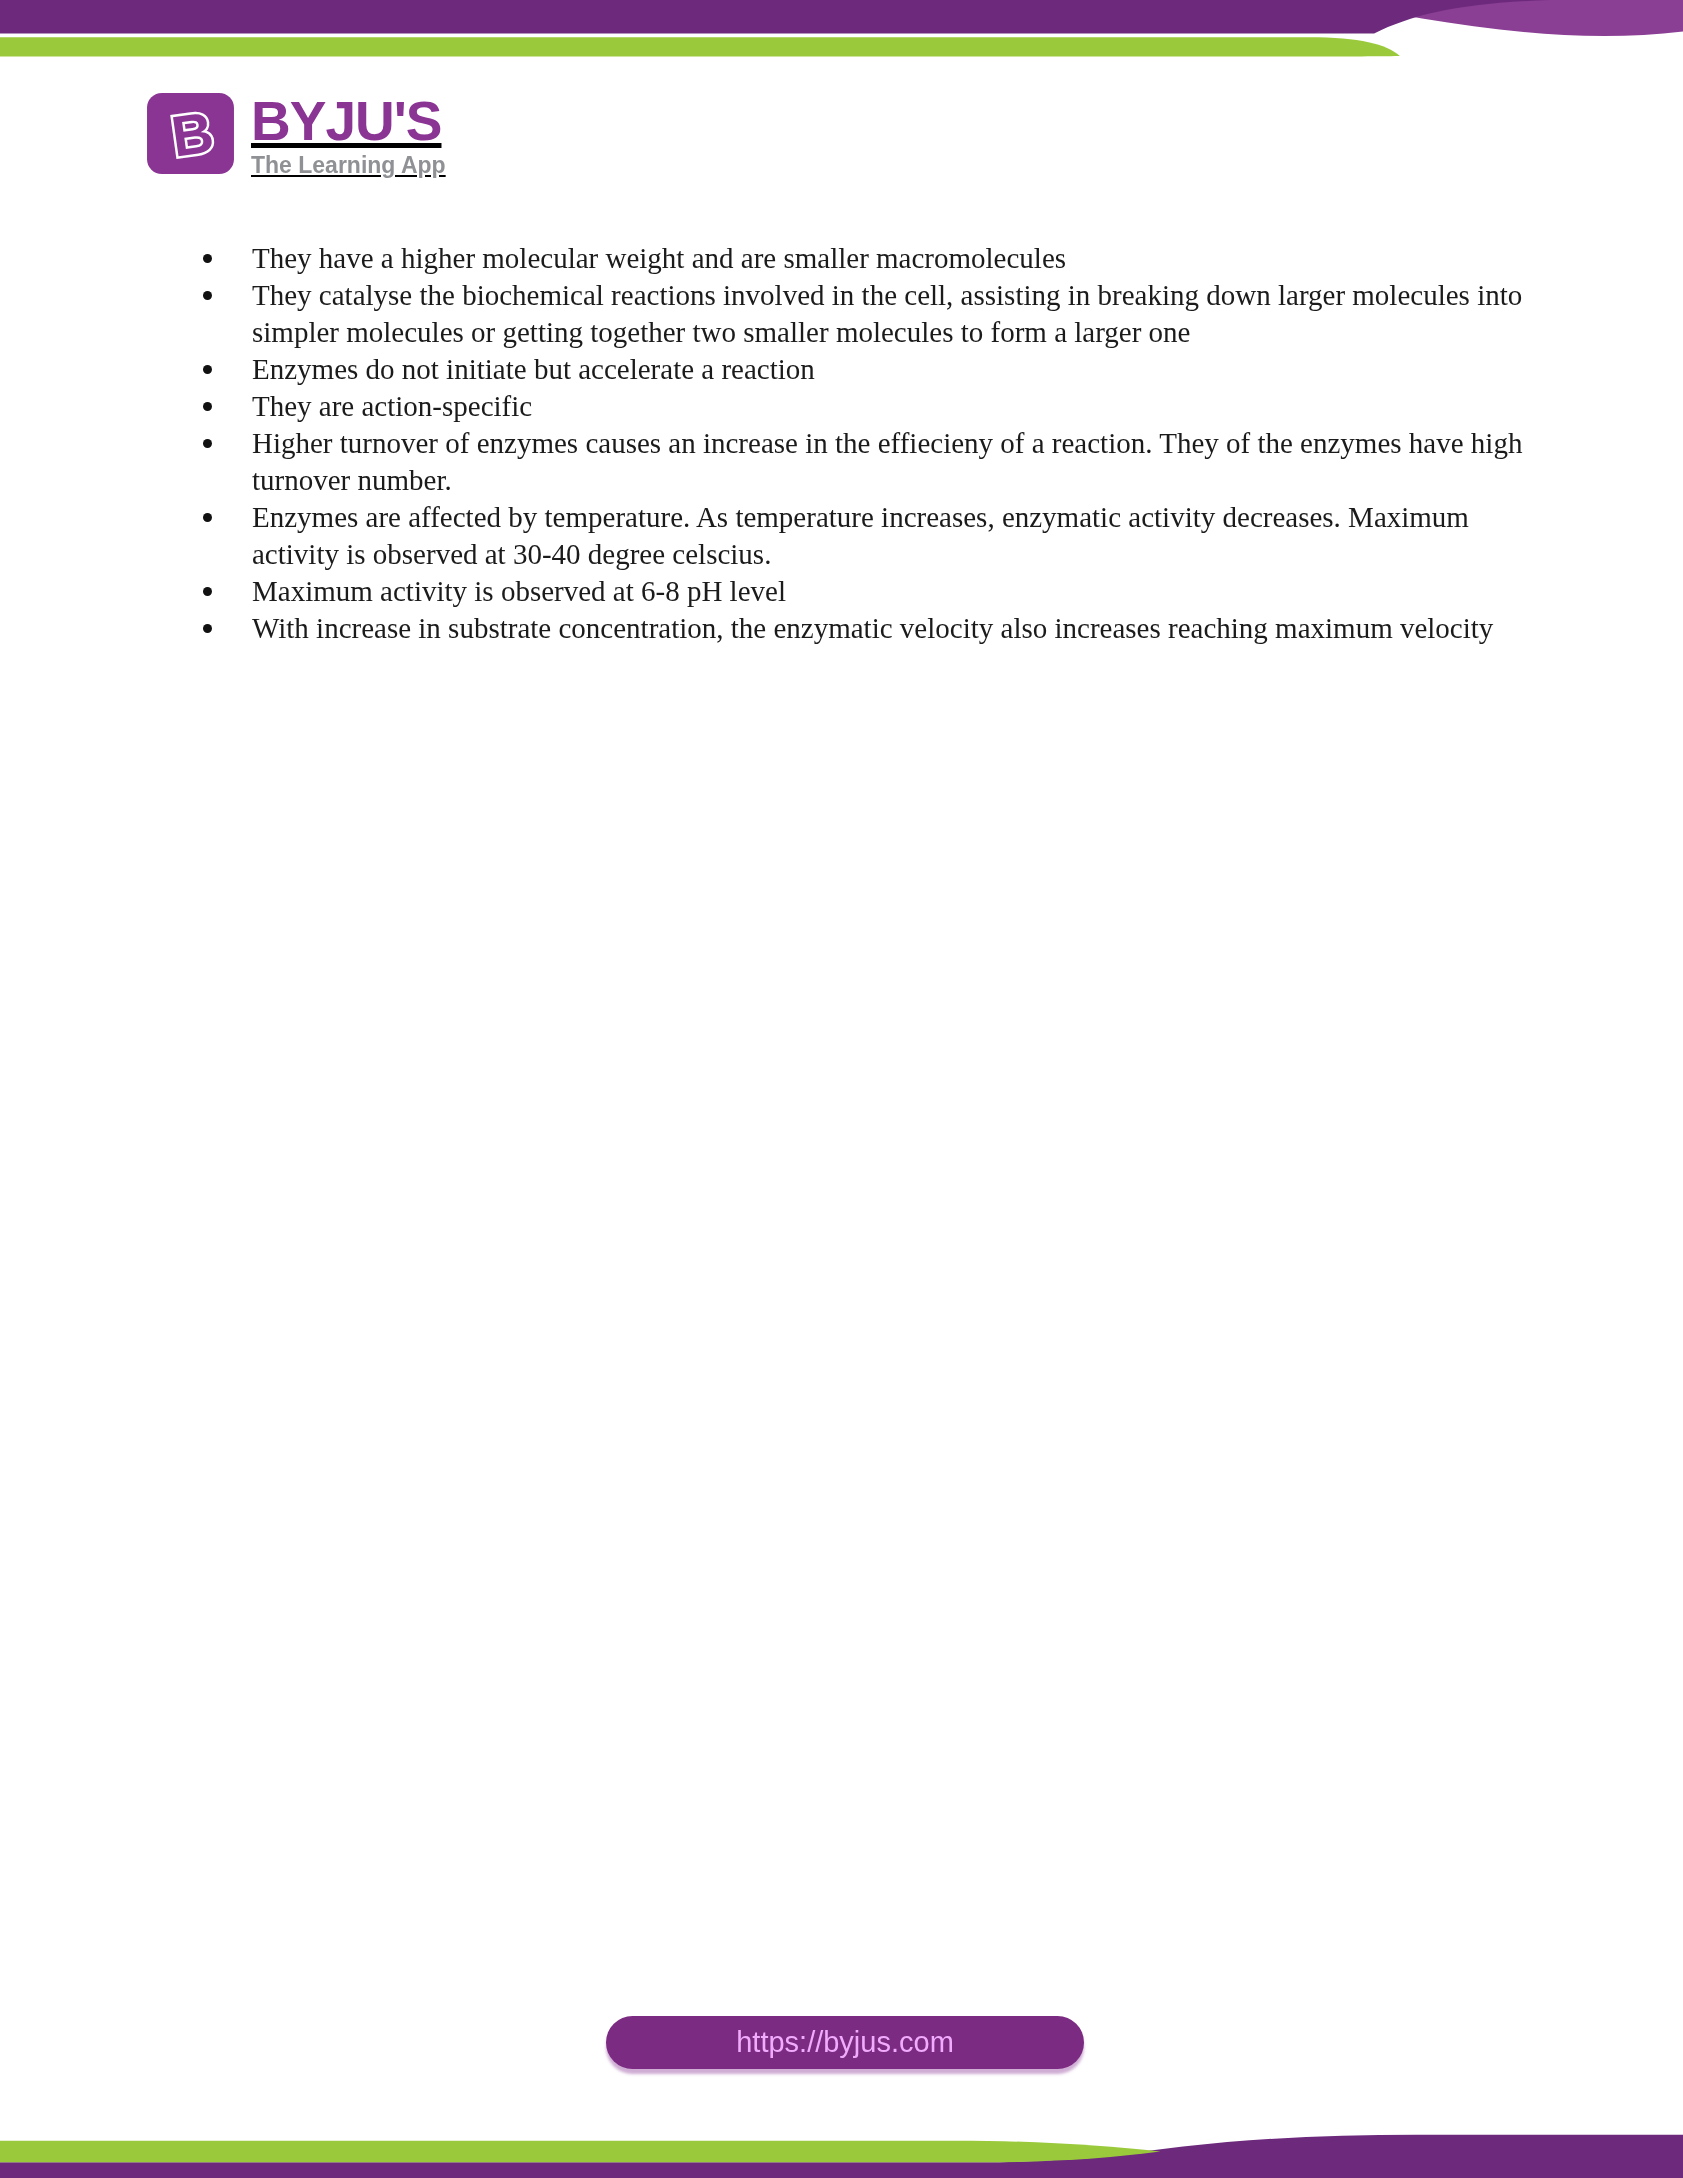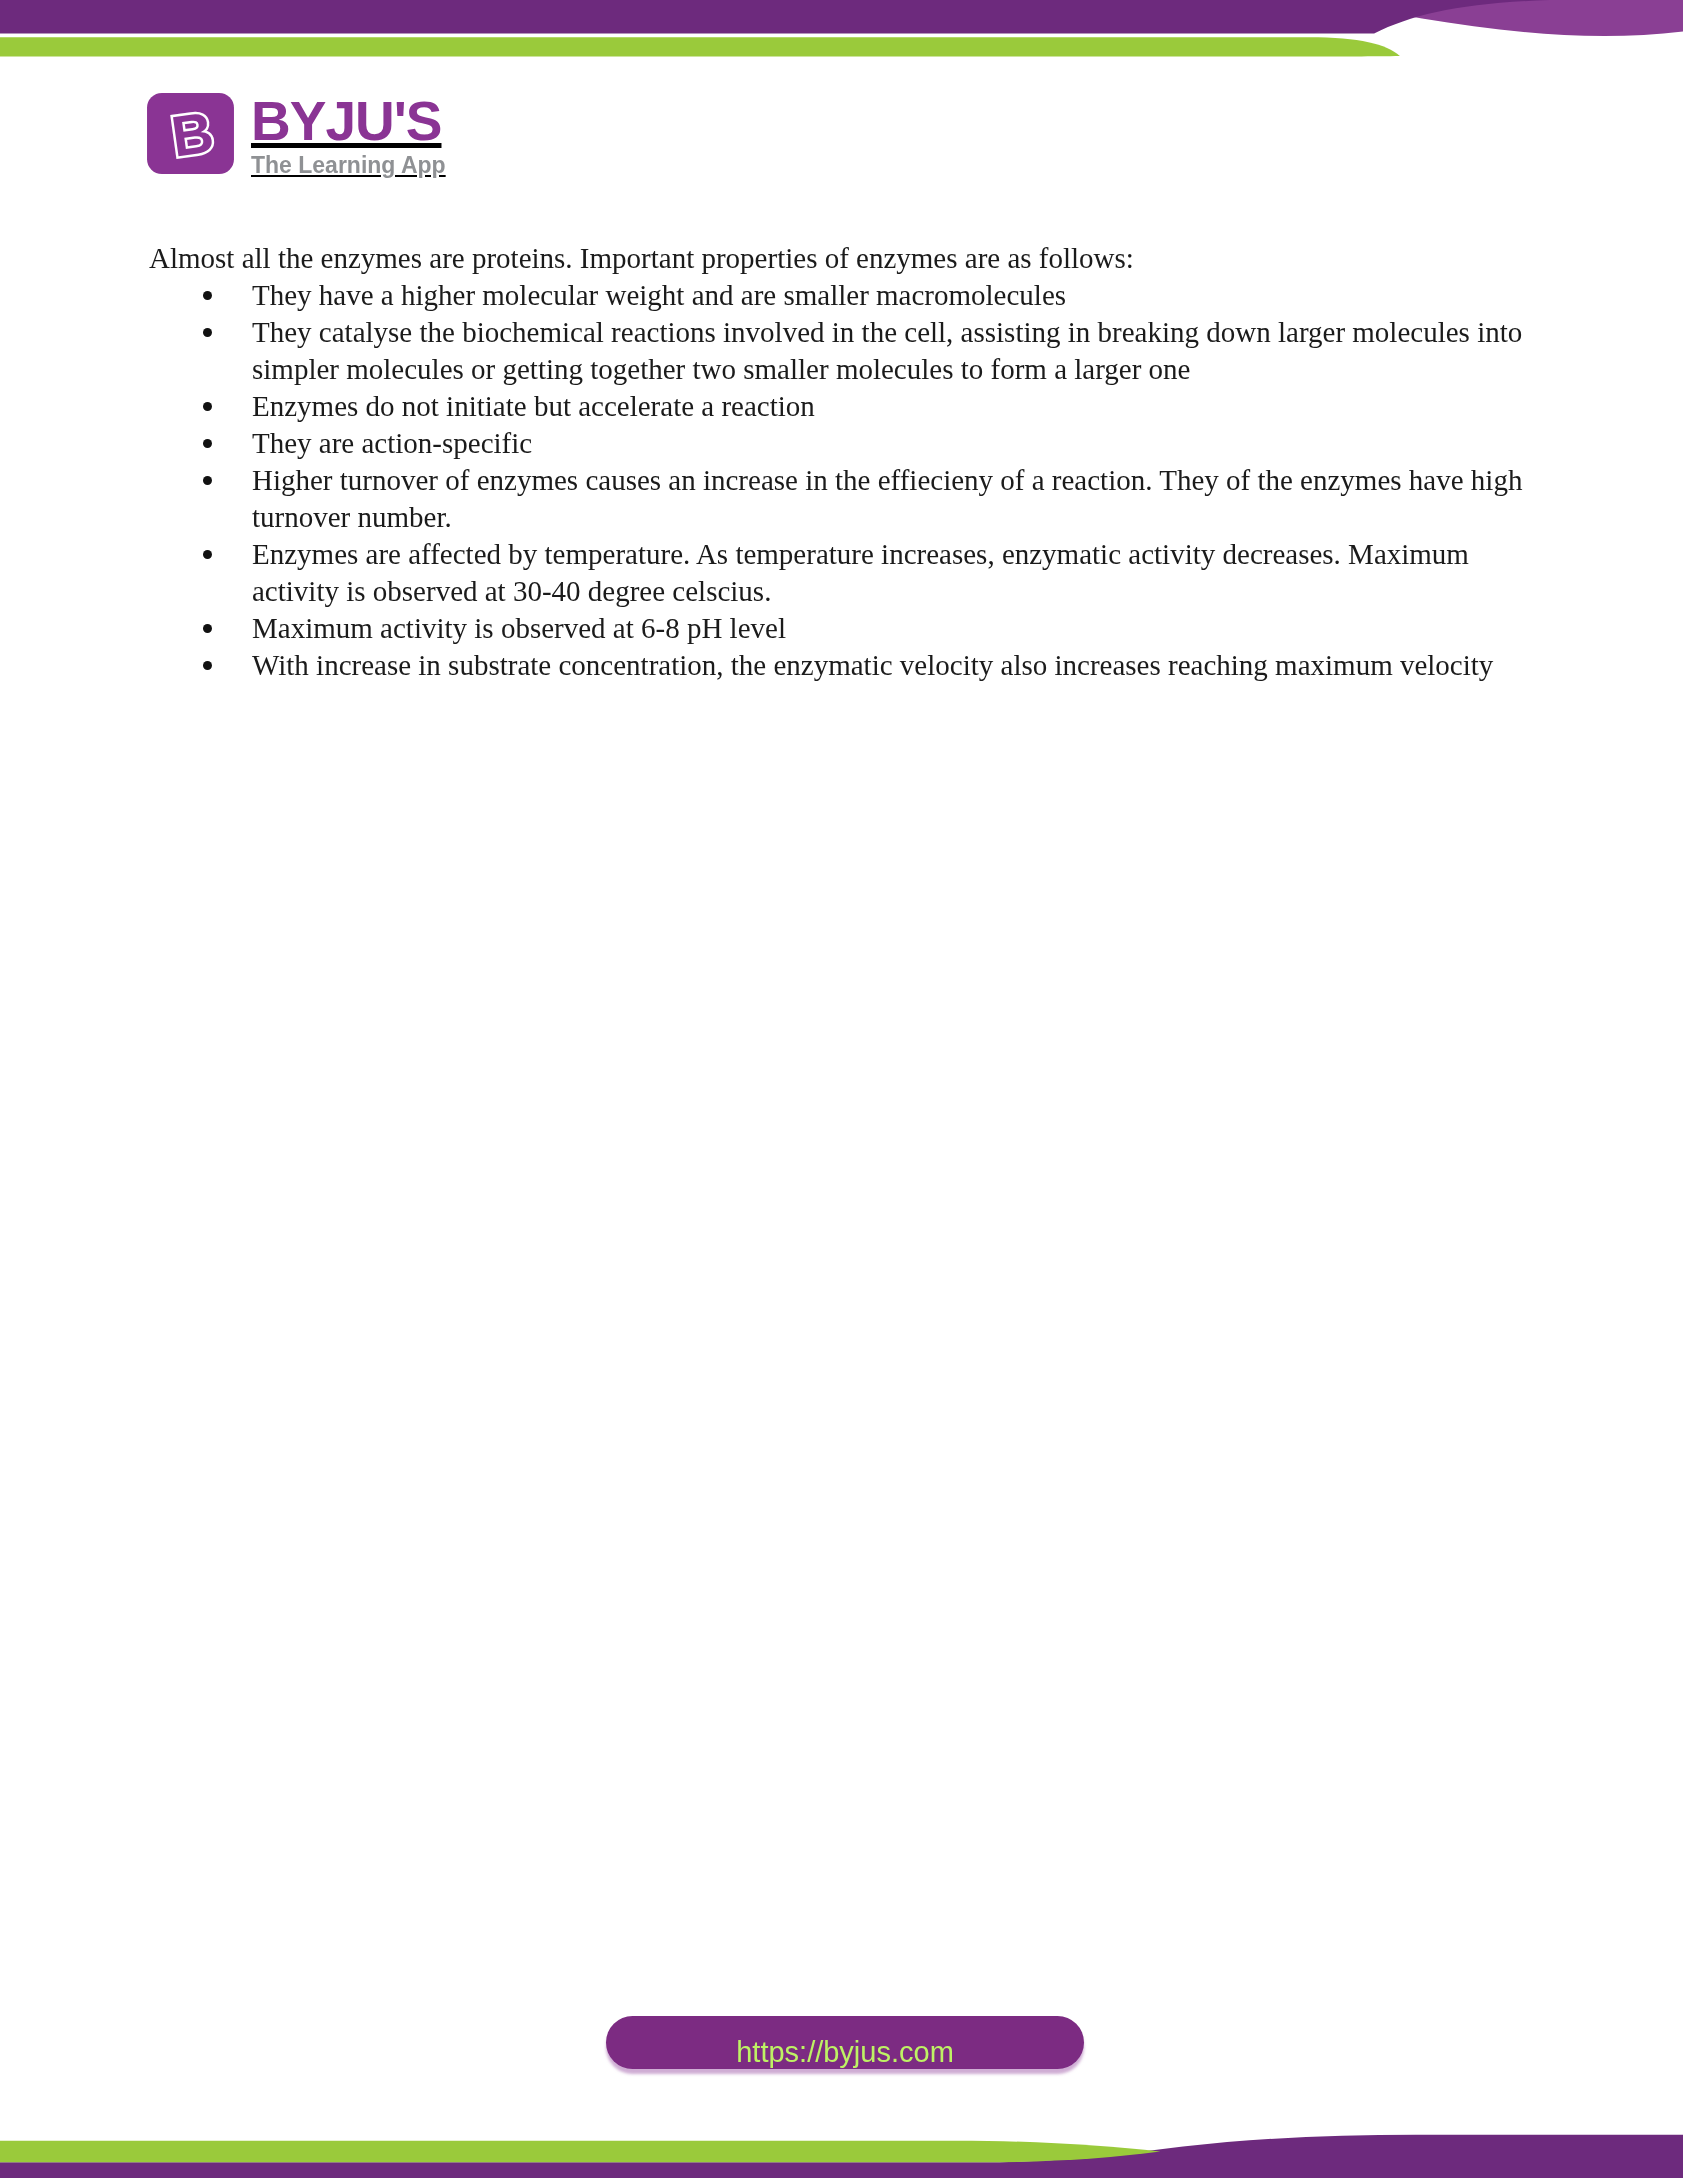--- a/index.html
+++ b/index.html
@@ -30,22 +30,22 @@
   .content ul{margin:0;padding:0;list-style:none;}
   .content li{position:relative;padding-left:103px;}
   .content li::before{
     content:"";position:absolute;left:54px;top:14px;width:9px;height:9px;
     border-radius:50%;background:#111;
   }
   
   .url-pill{
     position:absolute;left:606px;top:2016px;width:478px;height:53px;
     border-radius:28px;background:#7c2b82;
-    display:flex;align-items:flex-end;justify-content:center;
-    font-family:"Liberation Sans",sans-serif;font-size:29px;color:#bef264;
+    display:flex;align-items:center;justify-content:center;
+    font-family:"Liberation Sans",sans-serif;font-size:29px;color:#f0abfc;
     box-shadow:0 5px 3px rgba(168,106,176,0.55);
     text-decoration:none;cursor:pointer;
   }
 </style>
 </head>
 <body>
 
 <div class="page">
 
   <svg class="deco-top" viewBox="0 0 1700 60" preserveAspectRatio="none">
@@ -60,21 +60,20 @@
       <text x="46" y="62" text-anchor="middle" font-family="Liberation Sans, sans-serif" font-weight="bold" font-size="58" stroke="#ffffff" stroke-width="5" paint-order="stroke" transform="rotate(-8 44 41)" fill="#8a3494">B</text>
     </svg>
     <div class="logo-text">
       <div class="logo-brand">BYJU'S</div>
       <div class="logo-tagline">The Learning App</div>
     </div>
   </div>
 
 
   <div class="content">
-    <p>Almost all the enzymes are proteins. Important properties of enzymes are as follows:</p>
     <ul>
 
         <li>They have a higher molecular weight and are smaller macromolecules</li>
 
         <li>They catalyse the biochemical reactions involved in the cell, assisting in breaking down larger molecules into simpler molecules or getting together two smaller molecules to form a larger one</li>
 
         <li>Enzymes do not initiate but accelerate a reaction</li>
 
 
         <li>They are action-specific</li>

